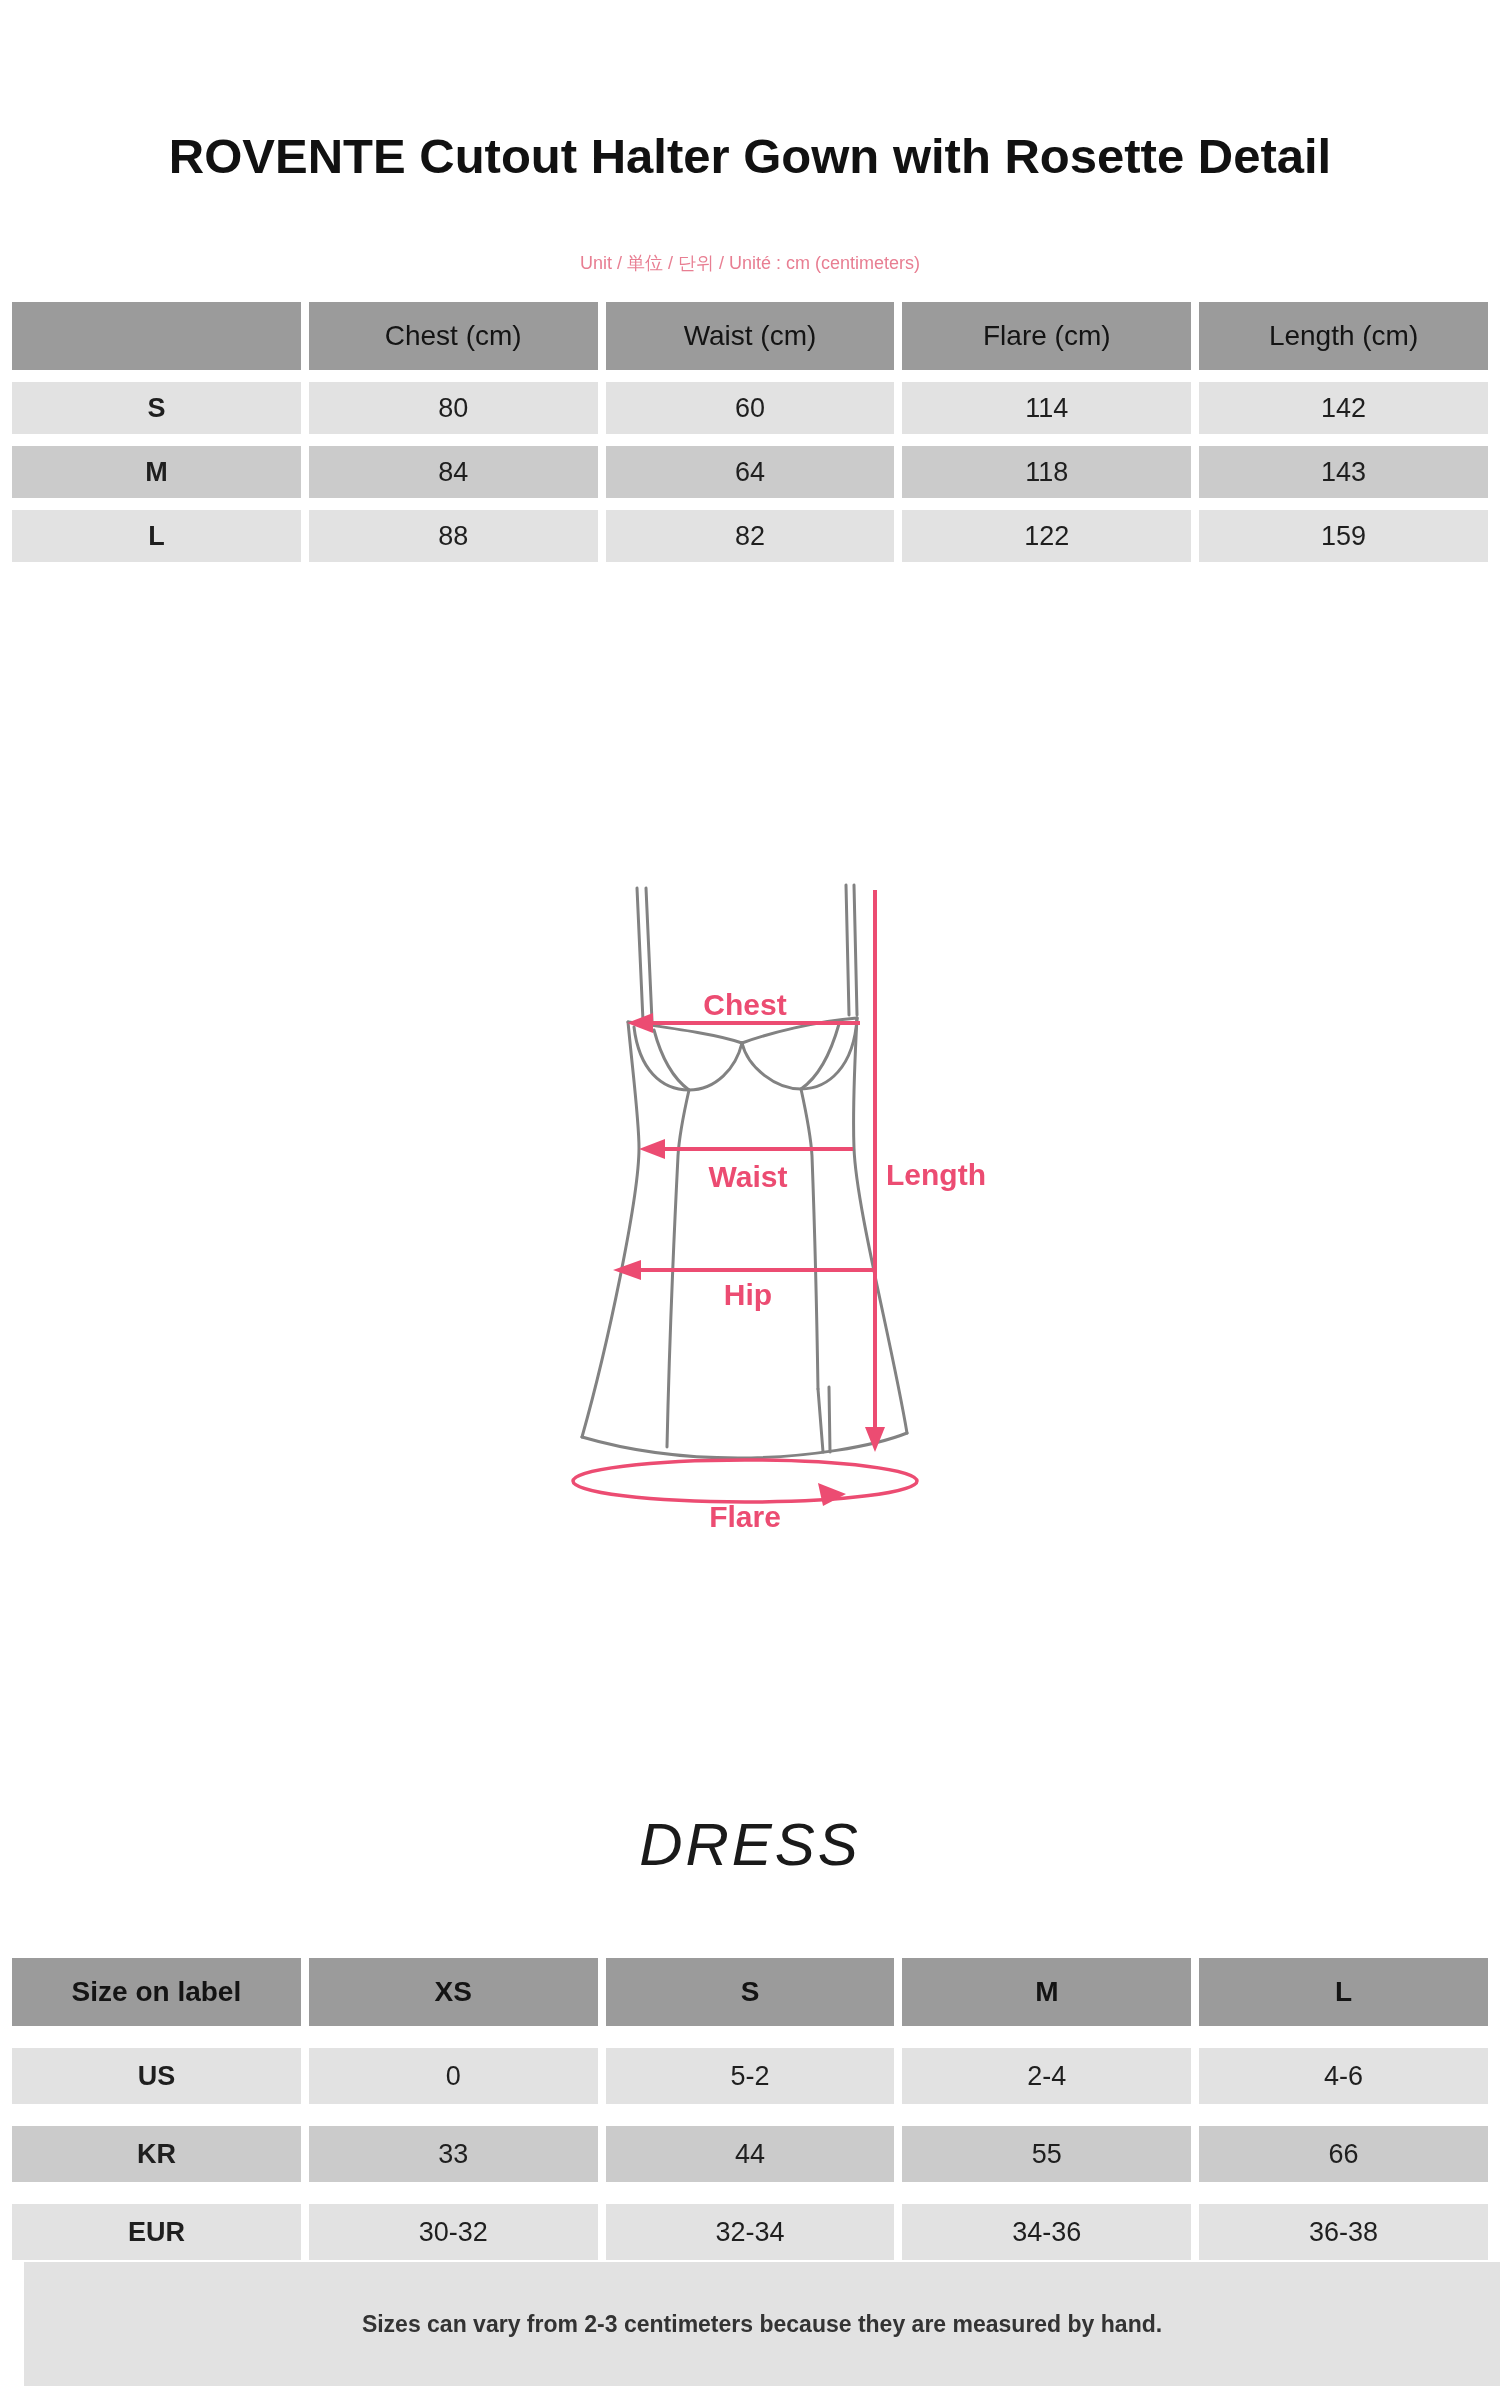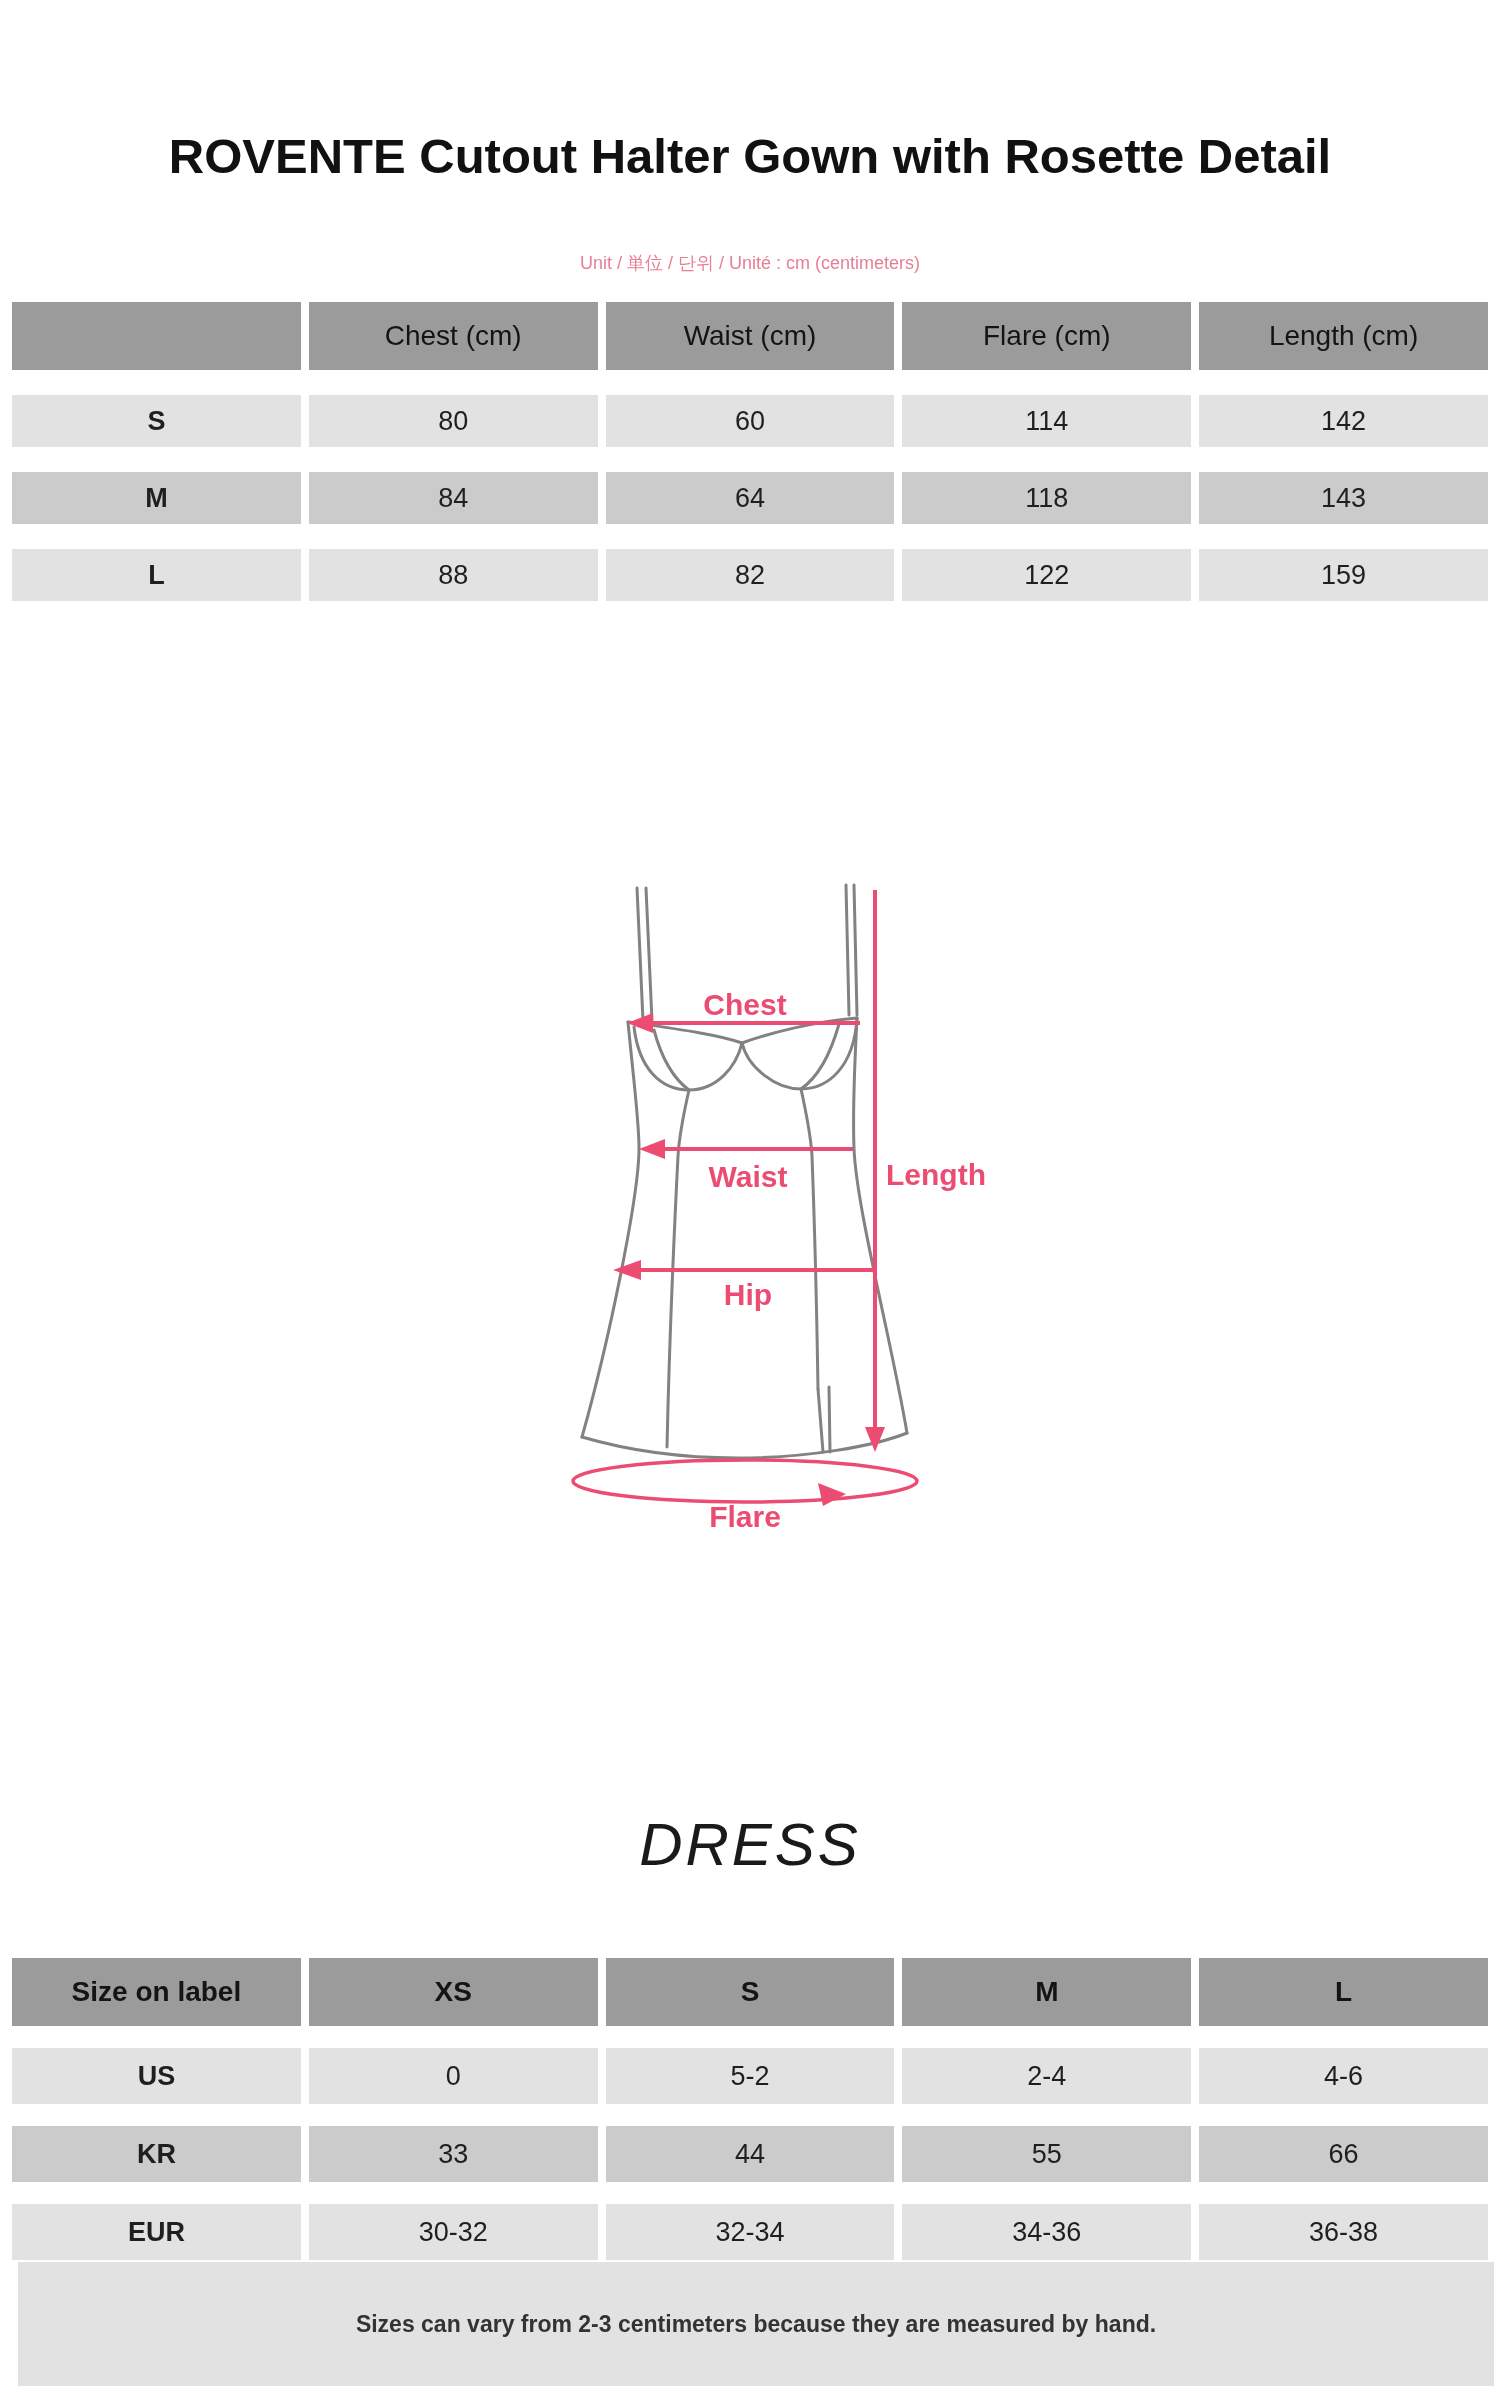--- a/index.html
+++ b/index.html
@@ -23,21 +23,21 @@
     font-size:49px;font-weight:bold;letter-spacing:0px;color:#111;
   }
   .unit-note{
     position:absolute;top:251px;left:0;width:100%;text-align:center;
     font-size:18px;color:var(--unit-pink);
   }
   .size-grid{
     position:absolute;left:12px;width:1476px;
     display:grid;grid-template-columns:repeat(5,1fr);column-gap:8px;
   }
-  #measurement-table{top:302px;row-gap:25px;}
+  #measurement-table{top:302px;row-gap:12px;}
   #conversion-table{top:1958px;row-gap:22px;}
   .cell{
     display:flex;align-items:center;justify-content:center;
     font-size:27px;color:#1f1f1f;
   }
   .cell.header{background:var(--header-gray);height:68px;font-size:28px;color:#141414;}
   #conversion-table .cell.header{font-weight:bold;}
   #measurement-table .cell.data{height:52px;}
   #conversion-table .cell.data{height:56px;}
   .cell.light{background:var(--row-light);}
@@ -47,21 +47,21 @@
   .d-line{fill:none;stroke:var(--line-gray);stroke-width:3;stroke-linecap:round;stroke-linejoin:round;}
   .p-line{fill:none;stroke:var(--accent);stroke-width:4;}
   .p-ellipse{fill:none;stroke:var(--accent);stroke-width:3.5;}
   .p-head{fill:var(--accent);stroke:none;}
   .p-label{fill:var(--accent);font-size:30px;font-weight:bold;font-family:"Liberation Sans",sans-serif;}
   .section-heading{
     position:absolute;top:1810px;left:0;width:100%;text-align:center;
     font-size:60px;font-weight:300;letter-spacing:3px;color:#1a1a1a;font-style:italic;
   }
   .footer-band{
-    position:absolute;top:2262px;left:18px;width:1476px;height:124px;
+    position:absolute;top:2262px;left:24px;width:1476px;height:124px;
     background:var(--footer-bg);display:flex;align-items:center;justify-content:center;
   }
   .footer-note{font-size:23px;font-weight:bold;color:#333;}
 </style>
 </head>
 <body>
 
 <h1 class="page-title">ROVENTE Cutout Halter Gown with Rosette Detail</h1>
 
 <div class="unit-note">Unit / 単位 / 단위 / Unité : cm (centimeters)</div>

